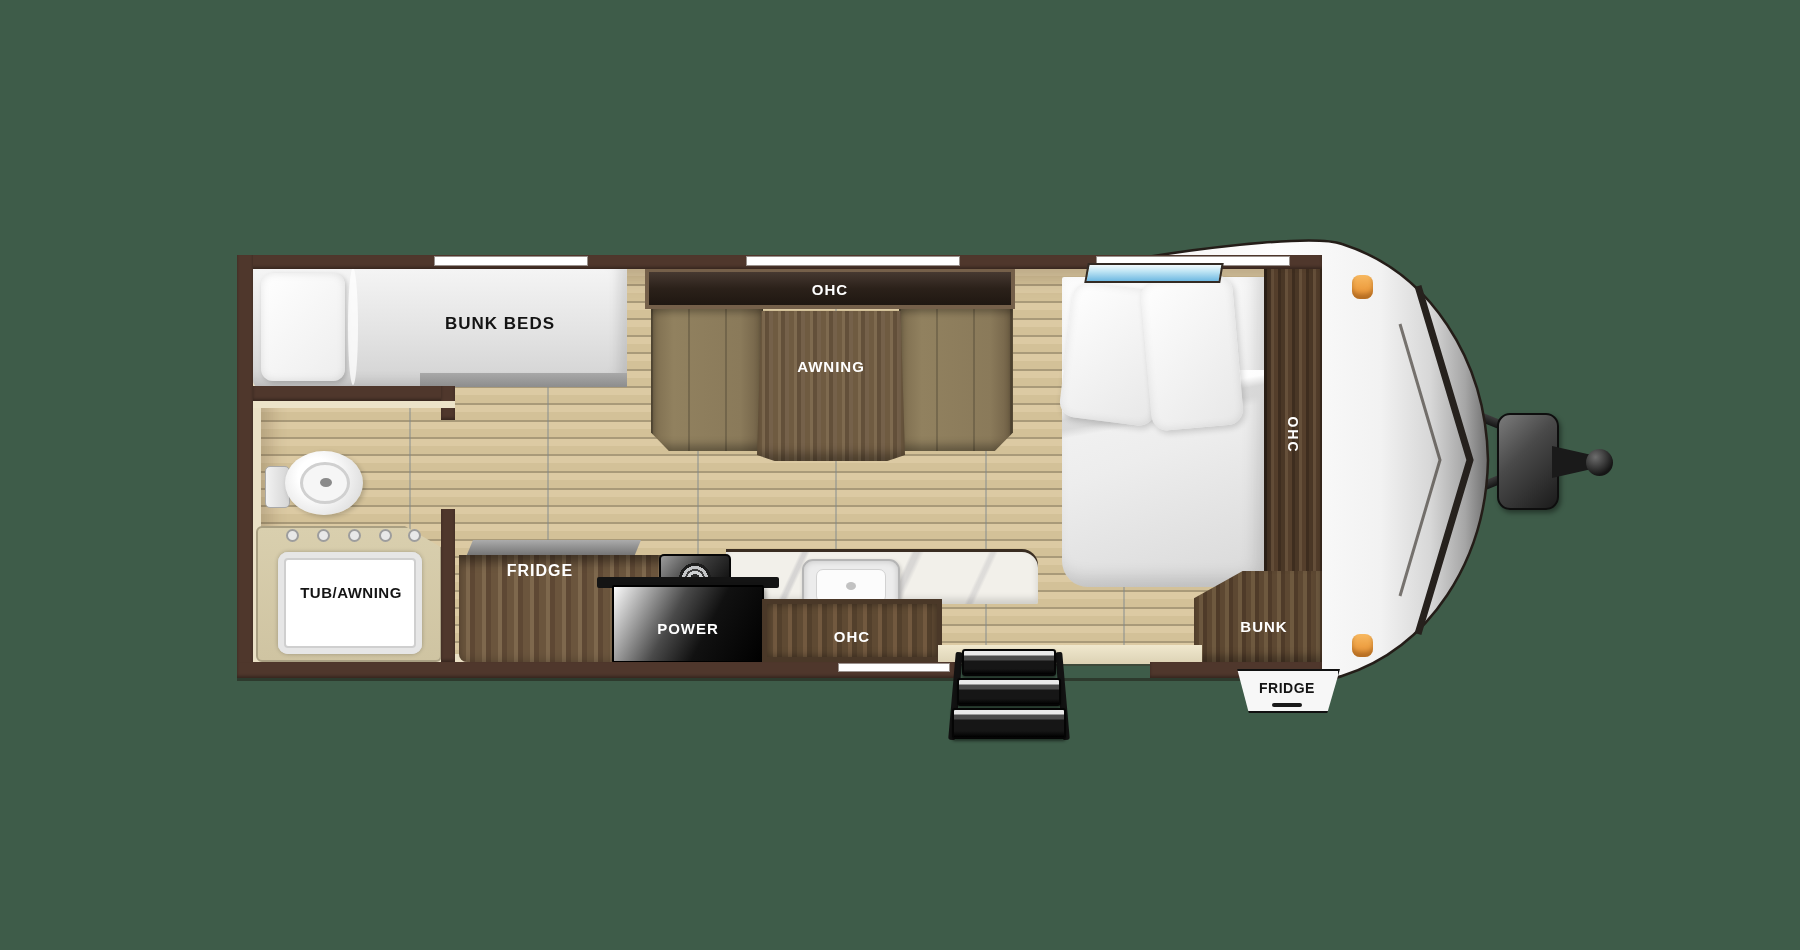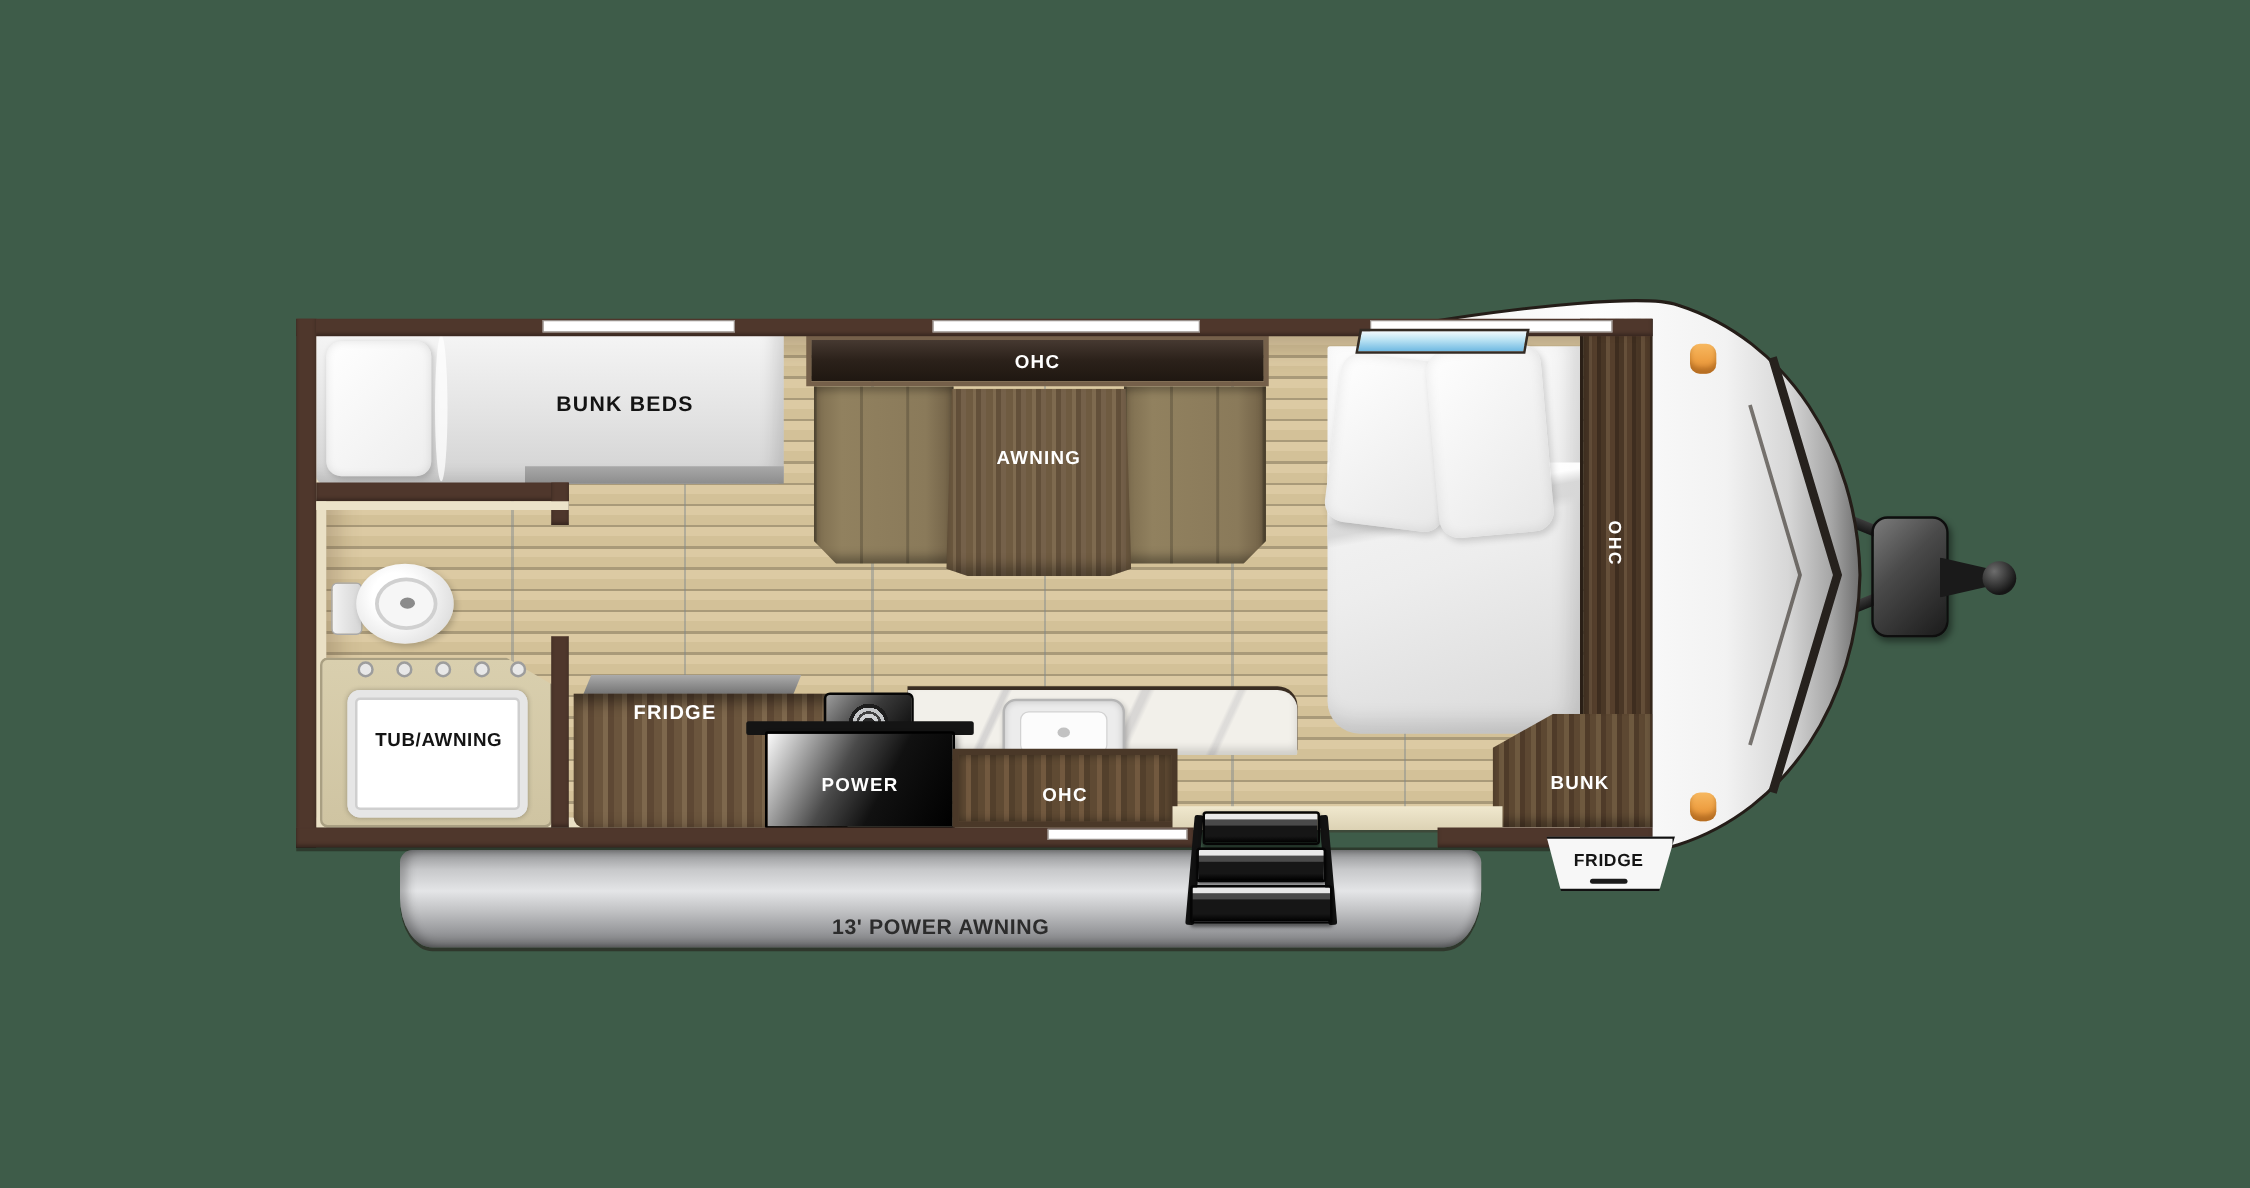--- a/index.html
+++ b/index.html
@@ -274,23 +274,20 @@
   }
   .storage-lbl{left:1234px;top:680px;width:106px;font-size:14px;letter-spacing:.5px;}
   .storage-handle{left:1272px;top:703px;width:30px;height:4px;border-radius:2px;background:#1a1a1a;}
 </style>
 </head>
 <body>
 
 <div id="plan">
 
   <div class="abs under-shadow"></div>
-  <div class="abs awning">
-    <div class="lbl dark">13' POWER AWNING</div>
-  </div>
 
   <div class="abs hitch-bar" style="left:1445px;top:398px;transform:rotate(22deg);transform-origin:left center;"></div>
   <div class="abs hitch-bar" style="left:1445px;top:497px;transform:rotate(-22deg);transform-origin:left center;"></div>
 
   <svg class="abs cap-svg" width="420" height="470" viewBox="0 0 420 470">
     <defs>
       <linearGradient id="capGrad" x1="0" y1="0" x2="1" y2="0">
         <stop offset="0" stop-color="#f2f1ef"></stop>
         <stop offset="0.45" stop-color="#fdfdfd"></stop>
         <stop offset="0.72" stop-color="#f2f2f2"></stop>

